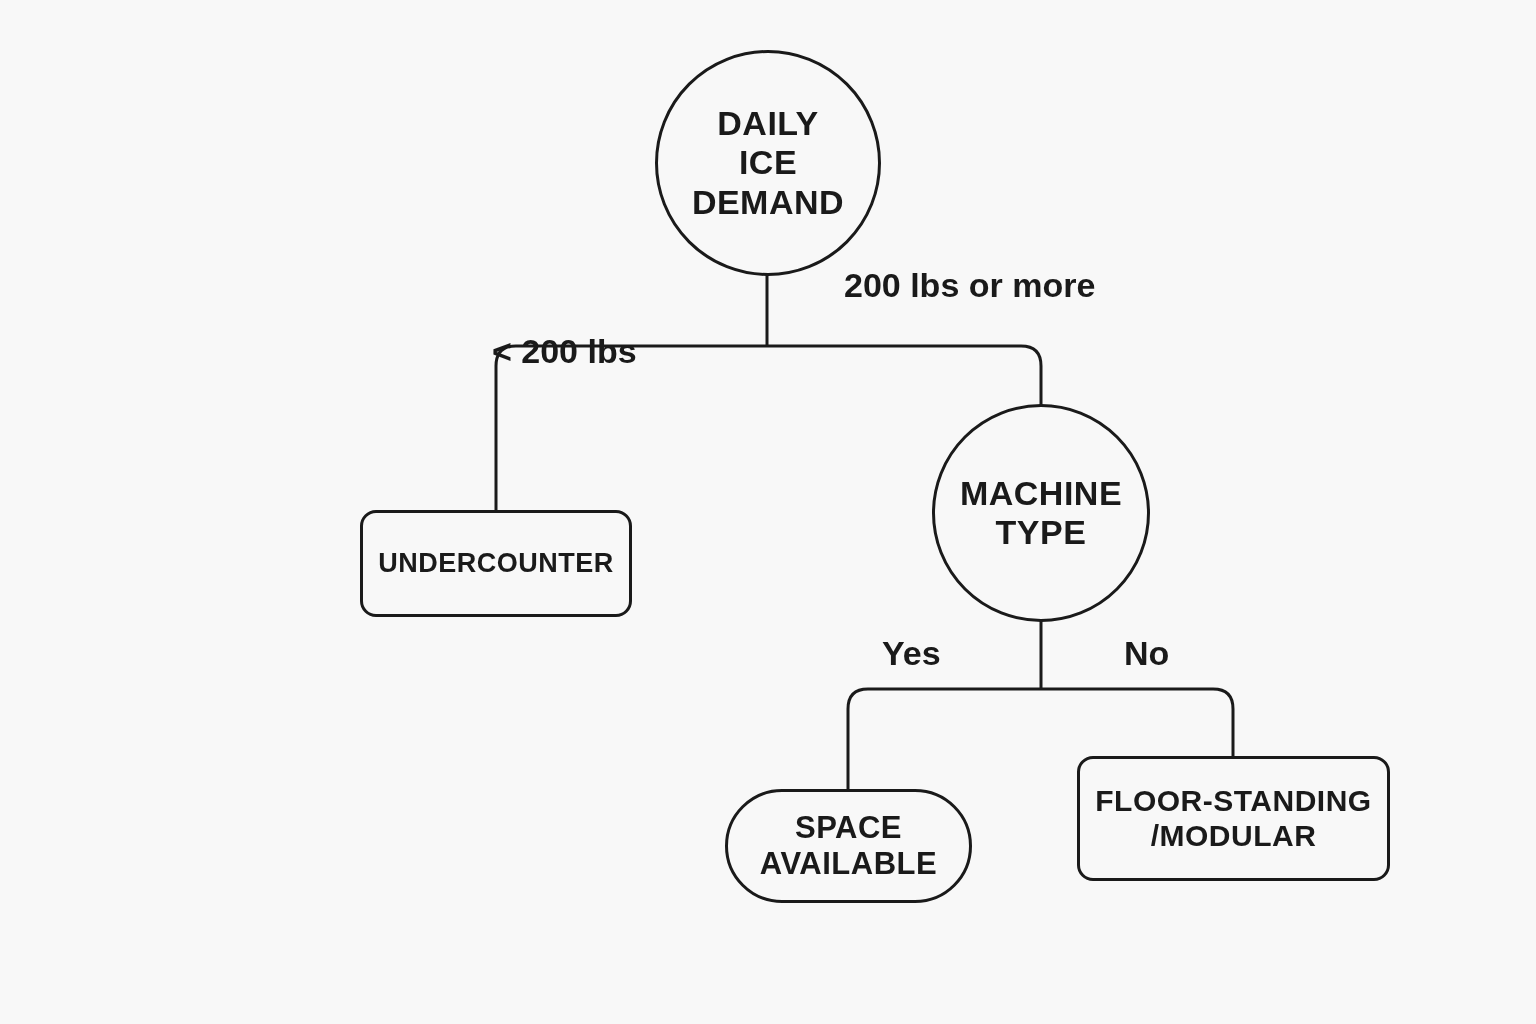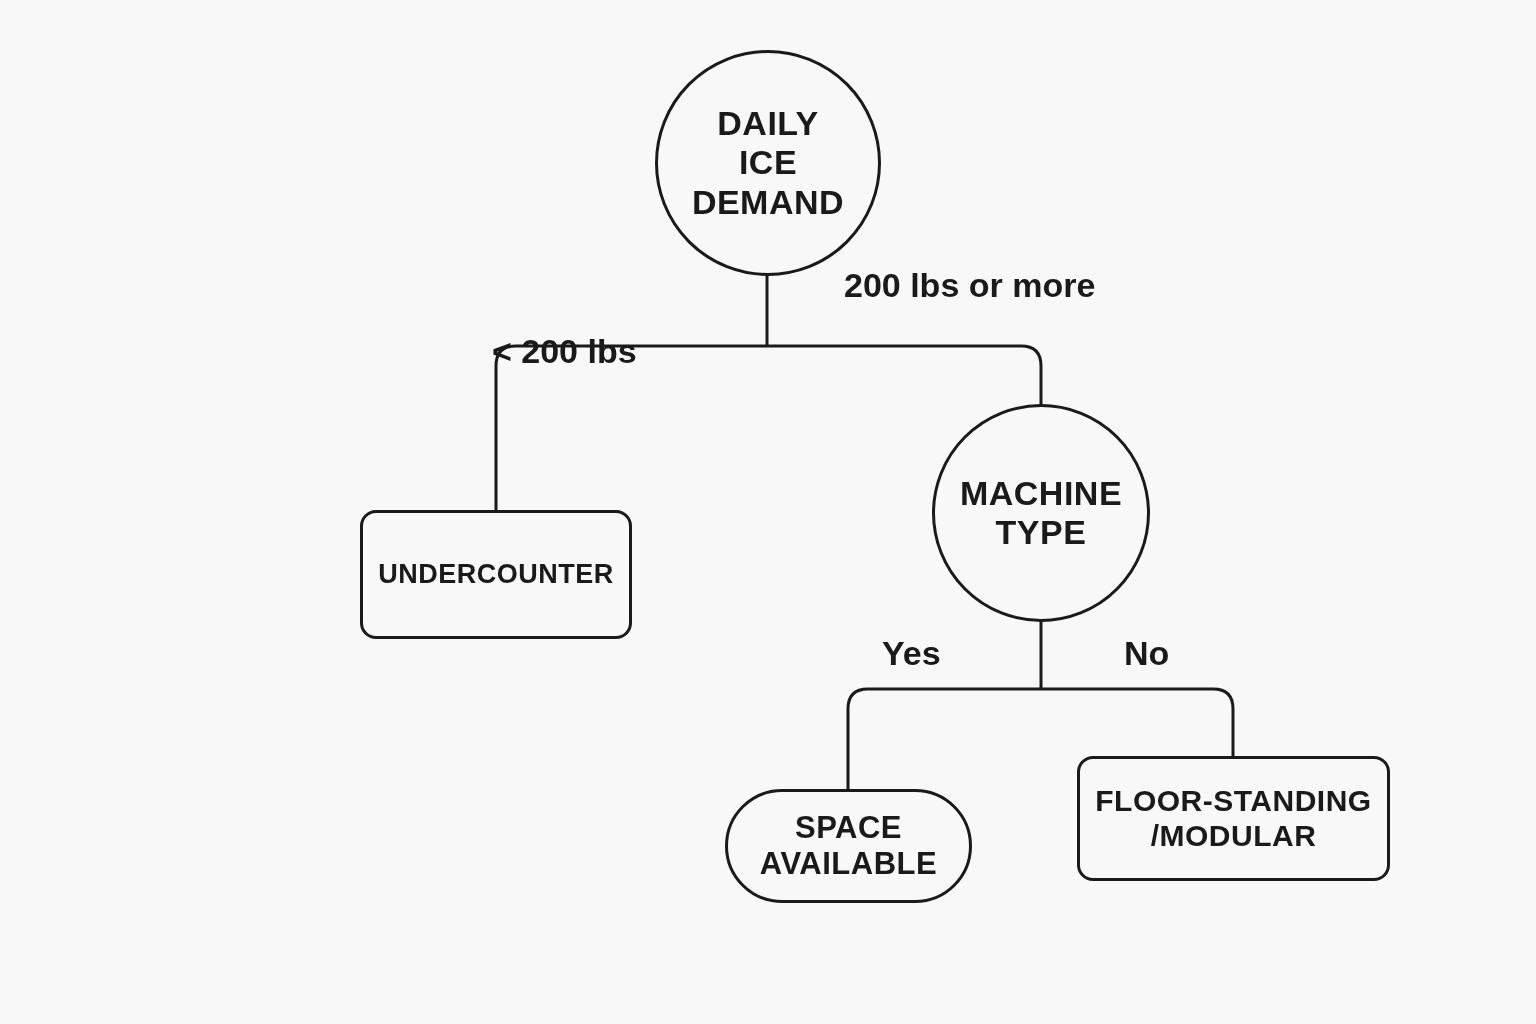--- a/index.html
+++ b/index.html
@@ -48,21 +48,21 @@
 
 <div class="node circle" style="left:655px; top:50px; width:226px; height:226px; font-size:34px;">
   <span class="txt">DAILY
 ICE
 DEMAND</span>
 </div>
 
 <div class="label" style="left:492px; top:284px;margin-top:48px;">&lt; 200 lbs</div>
 <div class="label" style="left:844px; top:266px;">200 lbs or more</div>
 
-<div class="node" style="left:360px; top:510px; width:272px; height:129px; border-radius:16px; font-size:27px;text-align:right;">
+<div class="node" style="left:360px; top:510px; width:272px; height:107px; border-radius:16px; font-size:27px;text-align:right;">
   <span class="txt">UNDERCOUNTER</span>
 </div>
 
 <div class="node circle" style="left:932px; top:404px; width:218px; height:218px; font-size:34px;">
   <span class="txt">MACHINE
 TYPE</span>
 </div>
 
 <div class="label" style="left:882px; top:634px;text-align:center;">Yes</div>
 <div class="label" style="left:1124px; top:634px;">No</div>

